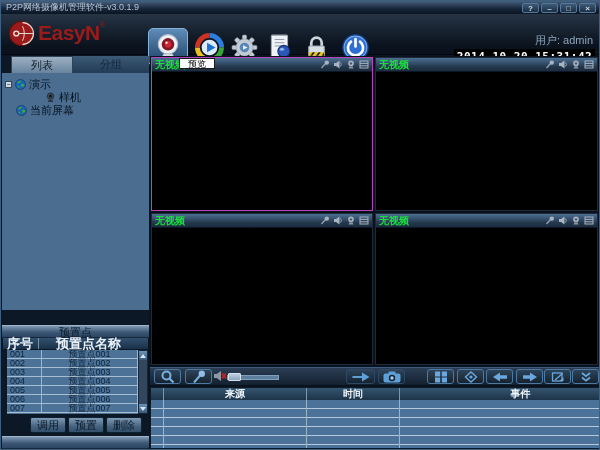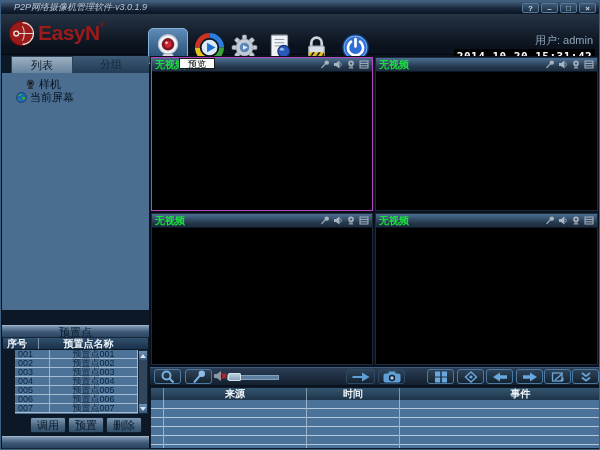--- a/index.html
+++ b/index.html
@@ -6,21 +6,21 @@
   html,body { background:#000; }
   body { font-family:"Liberation Sans", sans-serif; }
   #app { position:relative; width:600px; height:450px; background:#0b1420;
          border:1px solid #3d5f82; overflow:hidden; }
   svg { display:block; }
 
   
   .titlebar { position:absolute; left:0; top:0; right:0; height:13px;
     background:linear-gradient(#46607c,#16253a 60%,#0b1624);
     display:flex; align-items:center; }
-  .titlebar .title { margin-left:13px; font-size:9px; color:#b7c4d3; white-space:nowrap;font-style:italic; }
+  .titlebar .title { margin-left:5px; font-size:9px; color:#b7c4d3; white-space:nowrap; }
   .winbtns { margin-left:auto; display:flex; gap:2px; margin-right:3px; }
   .winbtn { width:17px; height:10px; font-size:8px; font-weight:bold; line-height:9px;
     text-align:center; color:#d6dee6; border:1px solid #55789c; border-radius:2px;
     background:linear-gradient(#3c5a78,#1b2f44); }
 
   
   .toolbar { position:absolute; left:0; top:13px; right:0; height:41px;
     background:linear-gradient(#263445,#0a121d 80%); border-bottom:1px solid #04080e; }
   .logo { position:absolute; left:7px; top:6px; display:flex; align-items:flex-start; }
   .logo-text { font-size:21px; font-weight:bold; color:#9b1b1b; margin-left:3px;
@@ -52,25 +52,25 @@
     border:1px solid #32465a; font-size:7px; line-height:5px; text-align:center;
     color:#10202e; }
   .tree-icon { margin-left:3px; margin-right:3px; }
   .bar { position:absolute; left:0; right:0; text-align:center; font-size:11px;
     color:#0a1a2a; background:linear-gradient(#8099b4,#3c5876 55%,#2b4462);
     border-top:1px solid #9db4c9; border-bottom:1px solid #16283a; }
   #pan-bar { top:254px; height:14px; line-height:13px; }
   #preset-bar { top:269px; height:13px; line-height:12px; }
   .ptable { position:absolute; left:1px; right:1px; top:282px; height:76px; }
   .phead { display:flex; height:12px; background:linear-gradient(#31516f,#1a3049);
-    border-bottom:1px solid #0c1a28; font-size:10px; font-weight:bold; color:#e9f1f8; }
+    border-bottom:1px solid #0c1a28; font-size:13px; font-weight:bold; color:#e9f1f8; }
   .phead .hc1 { width:36px; padding-left:4px; border-right:1px solid #7c94aa; line-height:12px; }
   .phead .hc2 { flex:1; text-align:center; line-height:12px; }
   .phead .hsp { width:10px; }
-  .prows { position:absolute; left:12px; right:10px; top:12px; height:64px;
+  .prows { position:absolute; left:4px; right:10px; top:12px; height:64px;
     background:#4c7298; overflow:hidden; }
   .prow { display:flex; height:9px; border-bottom:1px solid #a7bdd2;
     font-size:9px; color:#0d2338; }
   .prow .c1 { width:35px; padding-left:3px; border-right:1px solid #9db4ca; line-height:9px; }
   .prow .c2 { flex:1; text-align:center; line-height:9px; border-right:1px solid #9db4ca; }
   .pscroll { position:absolute; right:0; top:12px; width:10px; height:64px;
     background:#32475e; border:1px solid #16263a; display:flex; flex-direction:column;
     justify-content:space-between; }
   .sbtn { height:9px; background:linear-gradient(#6d93b8,#39597c);
     display:flex; align-items:center; justify-content:center; }
@@ -248,21 +248,32 @@
     <div class="clock">2014-10-20 15:31:42</div>
   </div>
 
   <div class="sidebar">
     <div class="tabs">
       <div class="tab active">列表</div>
       <div class="tab inactive">分组</div>
     </div>
 
     <div class="tree">
-      <div class="tree-row" style="padding-left:20px;">
+      <div class="tree-row">
+        <span class="expander">−</span>
+        <span class="tree-icon">
+          <svg width="11" height="11" viewBox="0 0 12 12">
+            <circle cx="6" cy="6" r="5.5" fill="#1e62b8"></circle>
+            <path d="M2 4 Q4 1.5 7 2 Q6 4 4 4.5 Z M7 5 Q10 5 10.5 7 Q8 9.5 6.5 8 Z M3 7 Q5 7.5 5 9.5 Q3 9 2.5 7.5 Z" fill="#2fae3e"></path>
+            <circle cx="6" cy="6" r="5.5" fill="none" stroke="#0c2c50" stroke-width="0.6"></circle>
+          </svg>
+        </span>
+        <span>演示</span>
+      </div>
+      <div class="tree-row" style="padding-left:20px;margin-left:20px;">
         <span class="tree-icon">
           <svg width="11" height="11" viewBox="0 0 12 12">
             <circle cx="6" cy="4.6" r="3.6" fill="#3c4854" stroke="#161e28" stroke-width="0.6"></circle>
             <circle cx="6" cy="4.6" r="1.5" fill="#10161e"></circle>
             <path d="M4 8.6 h4 l1 2.2 H3 Z" fill="#2c3642"></path>
           </svg>
         </span>
         <span>样机</span>
       </div>
       <div class="tree-row" style="padding-left:11px;">

